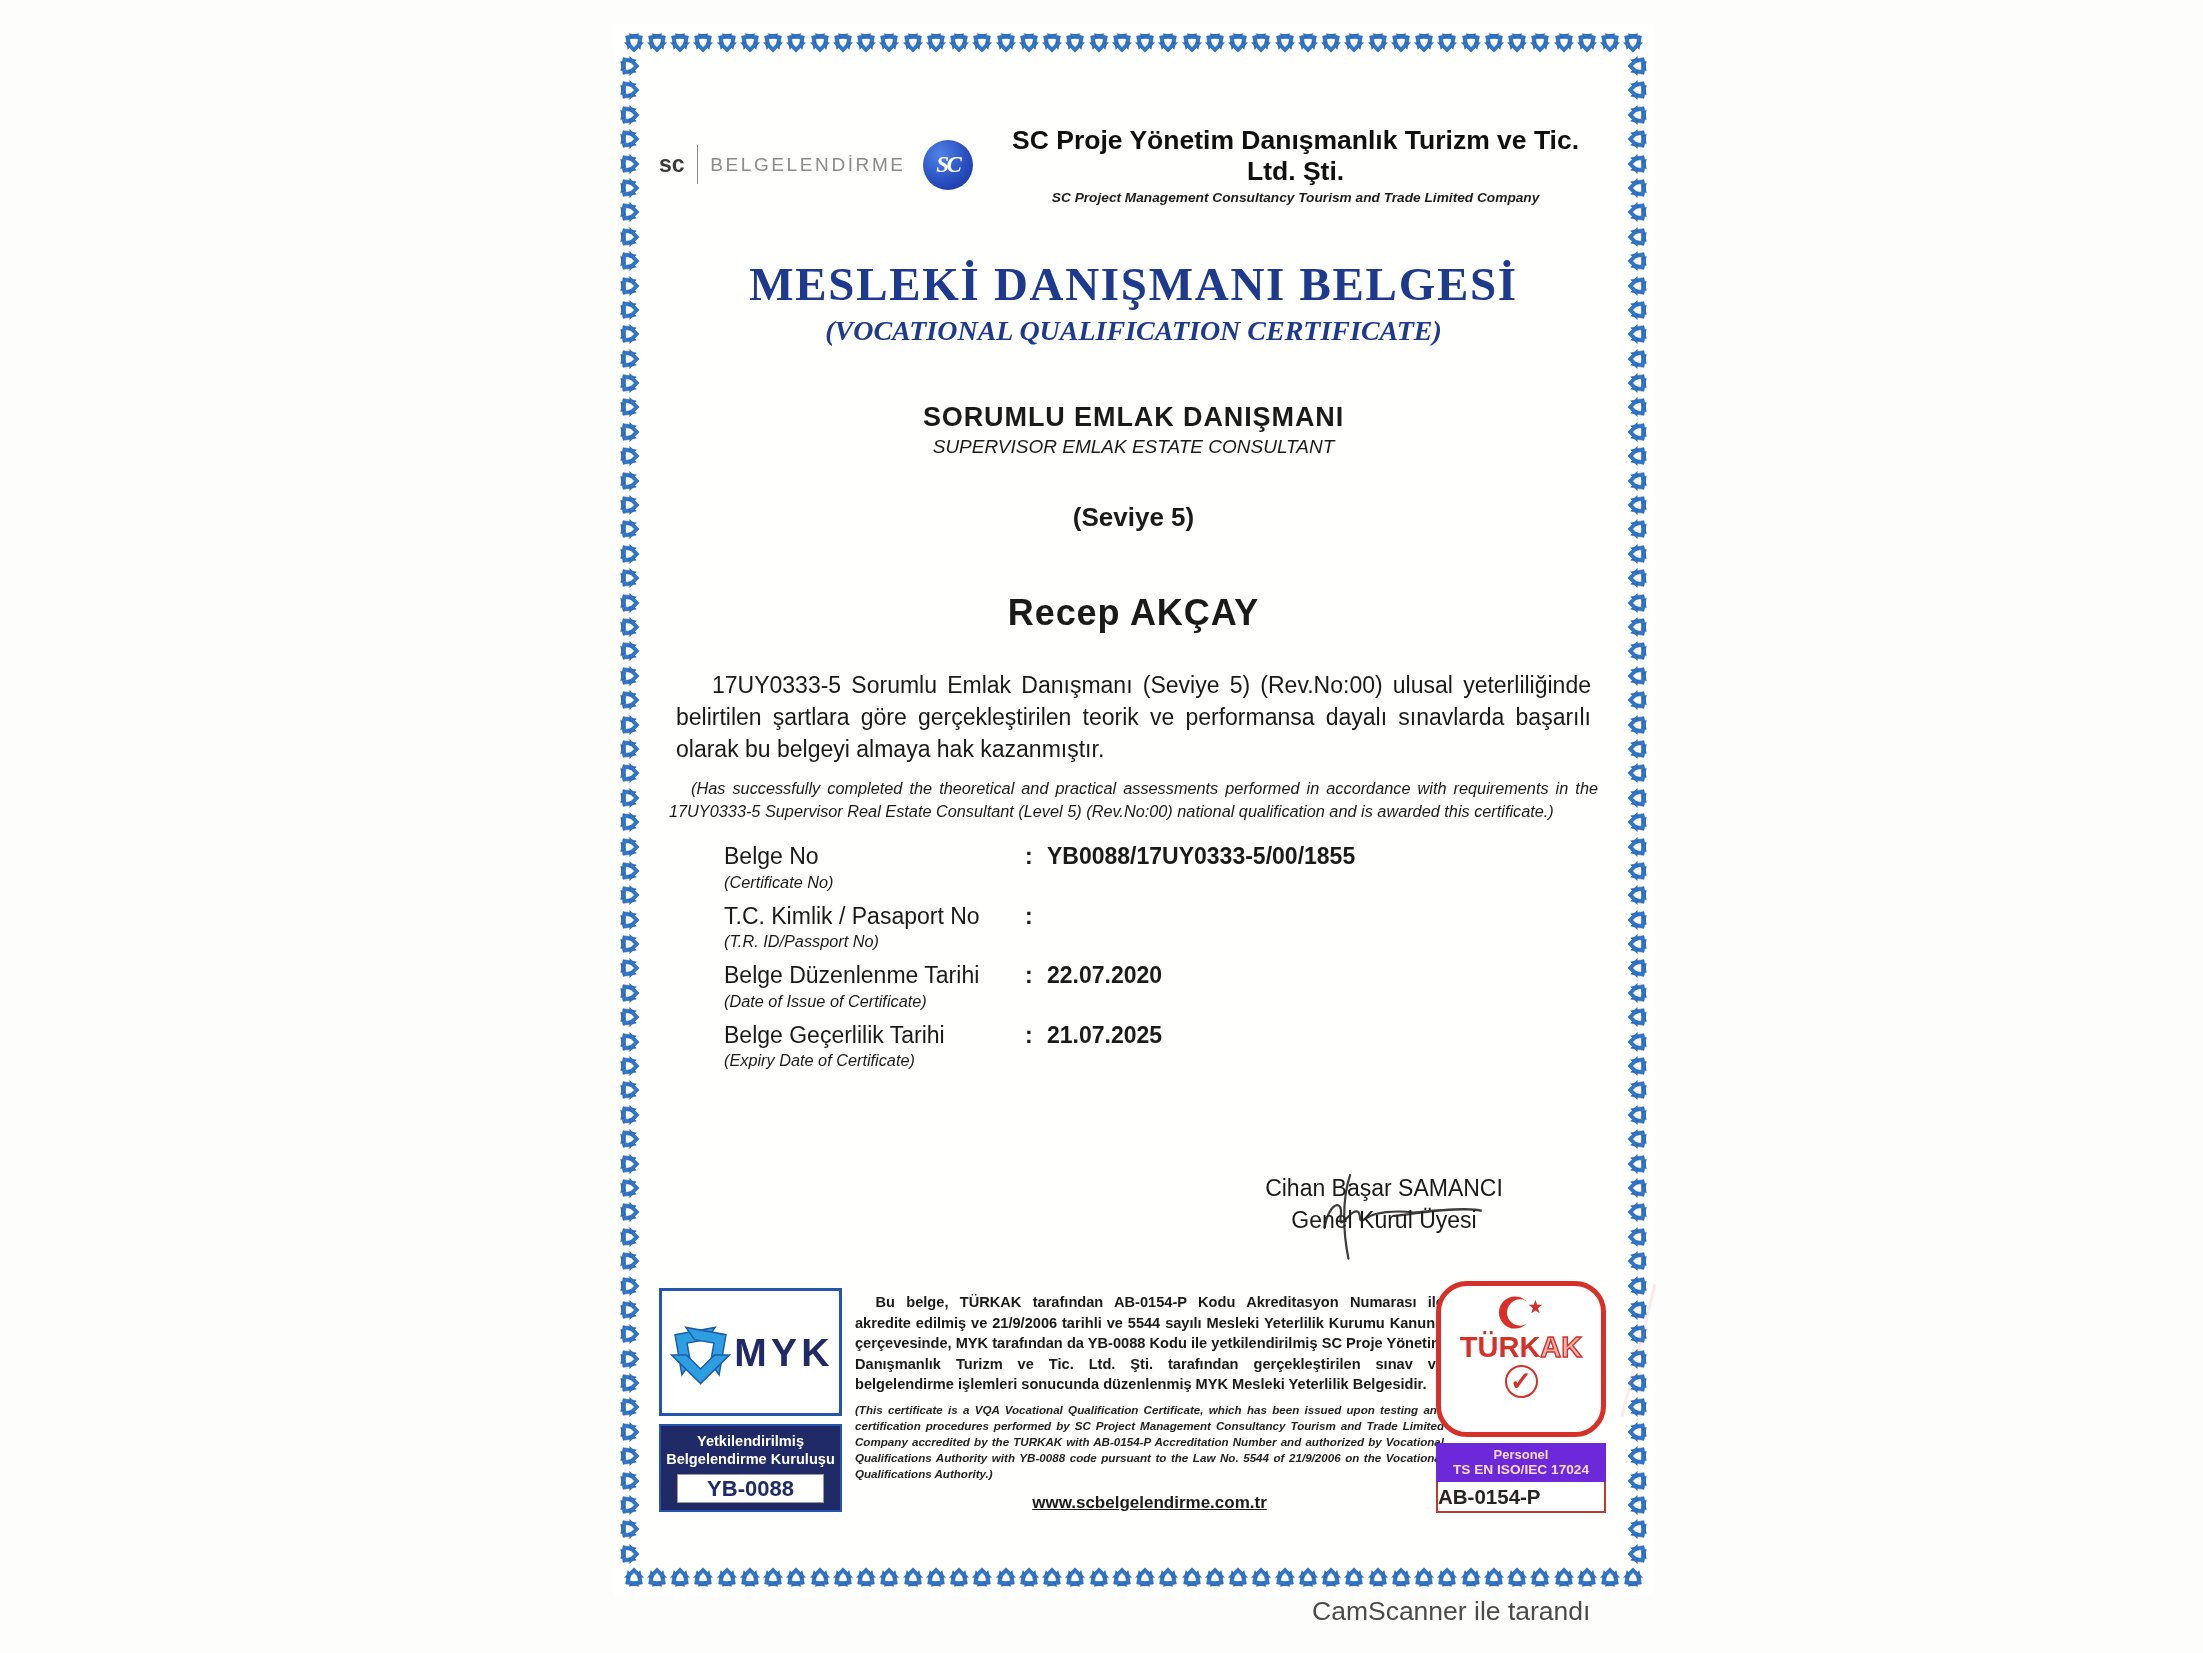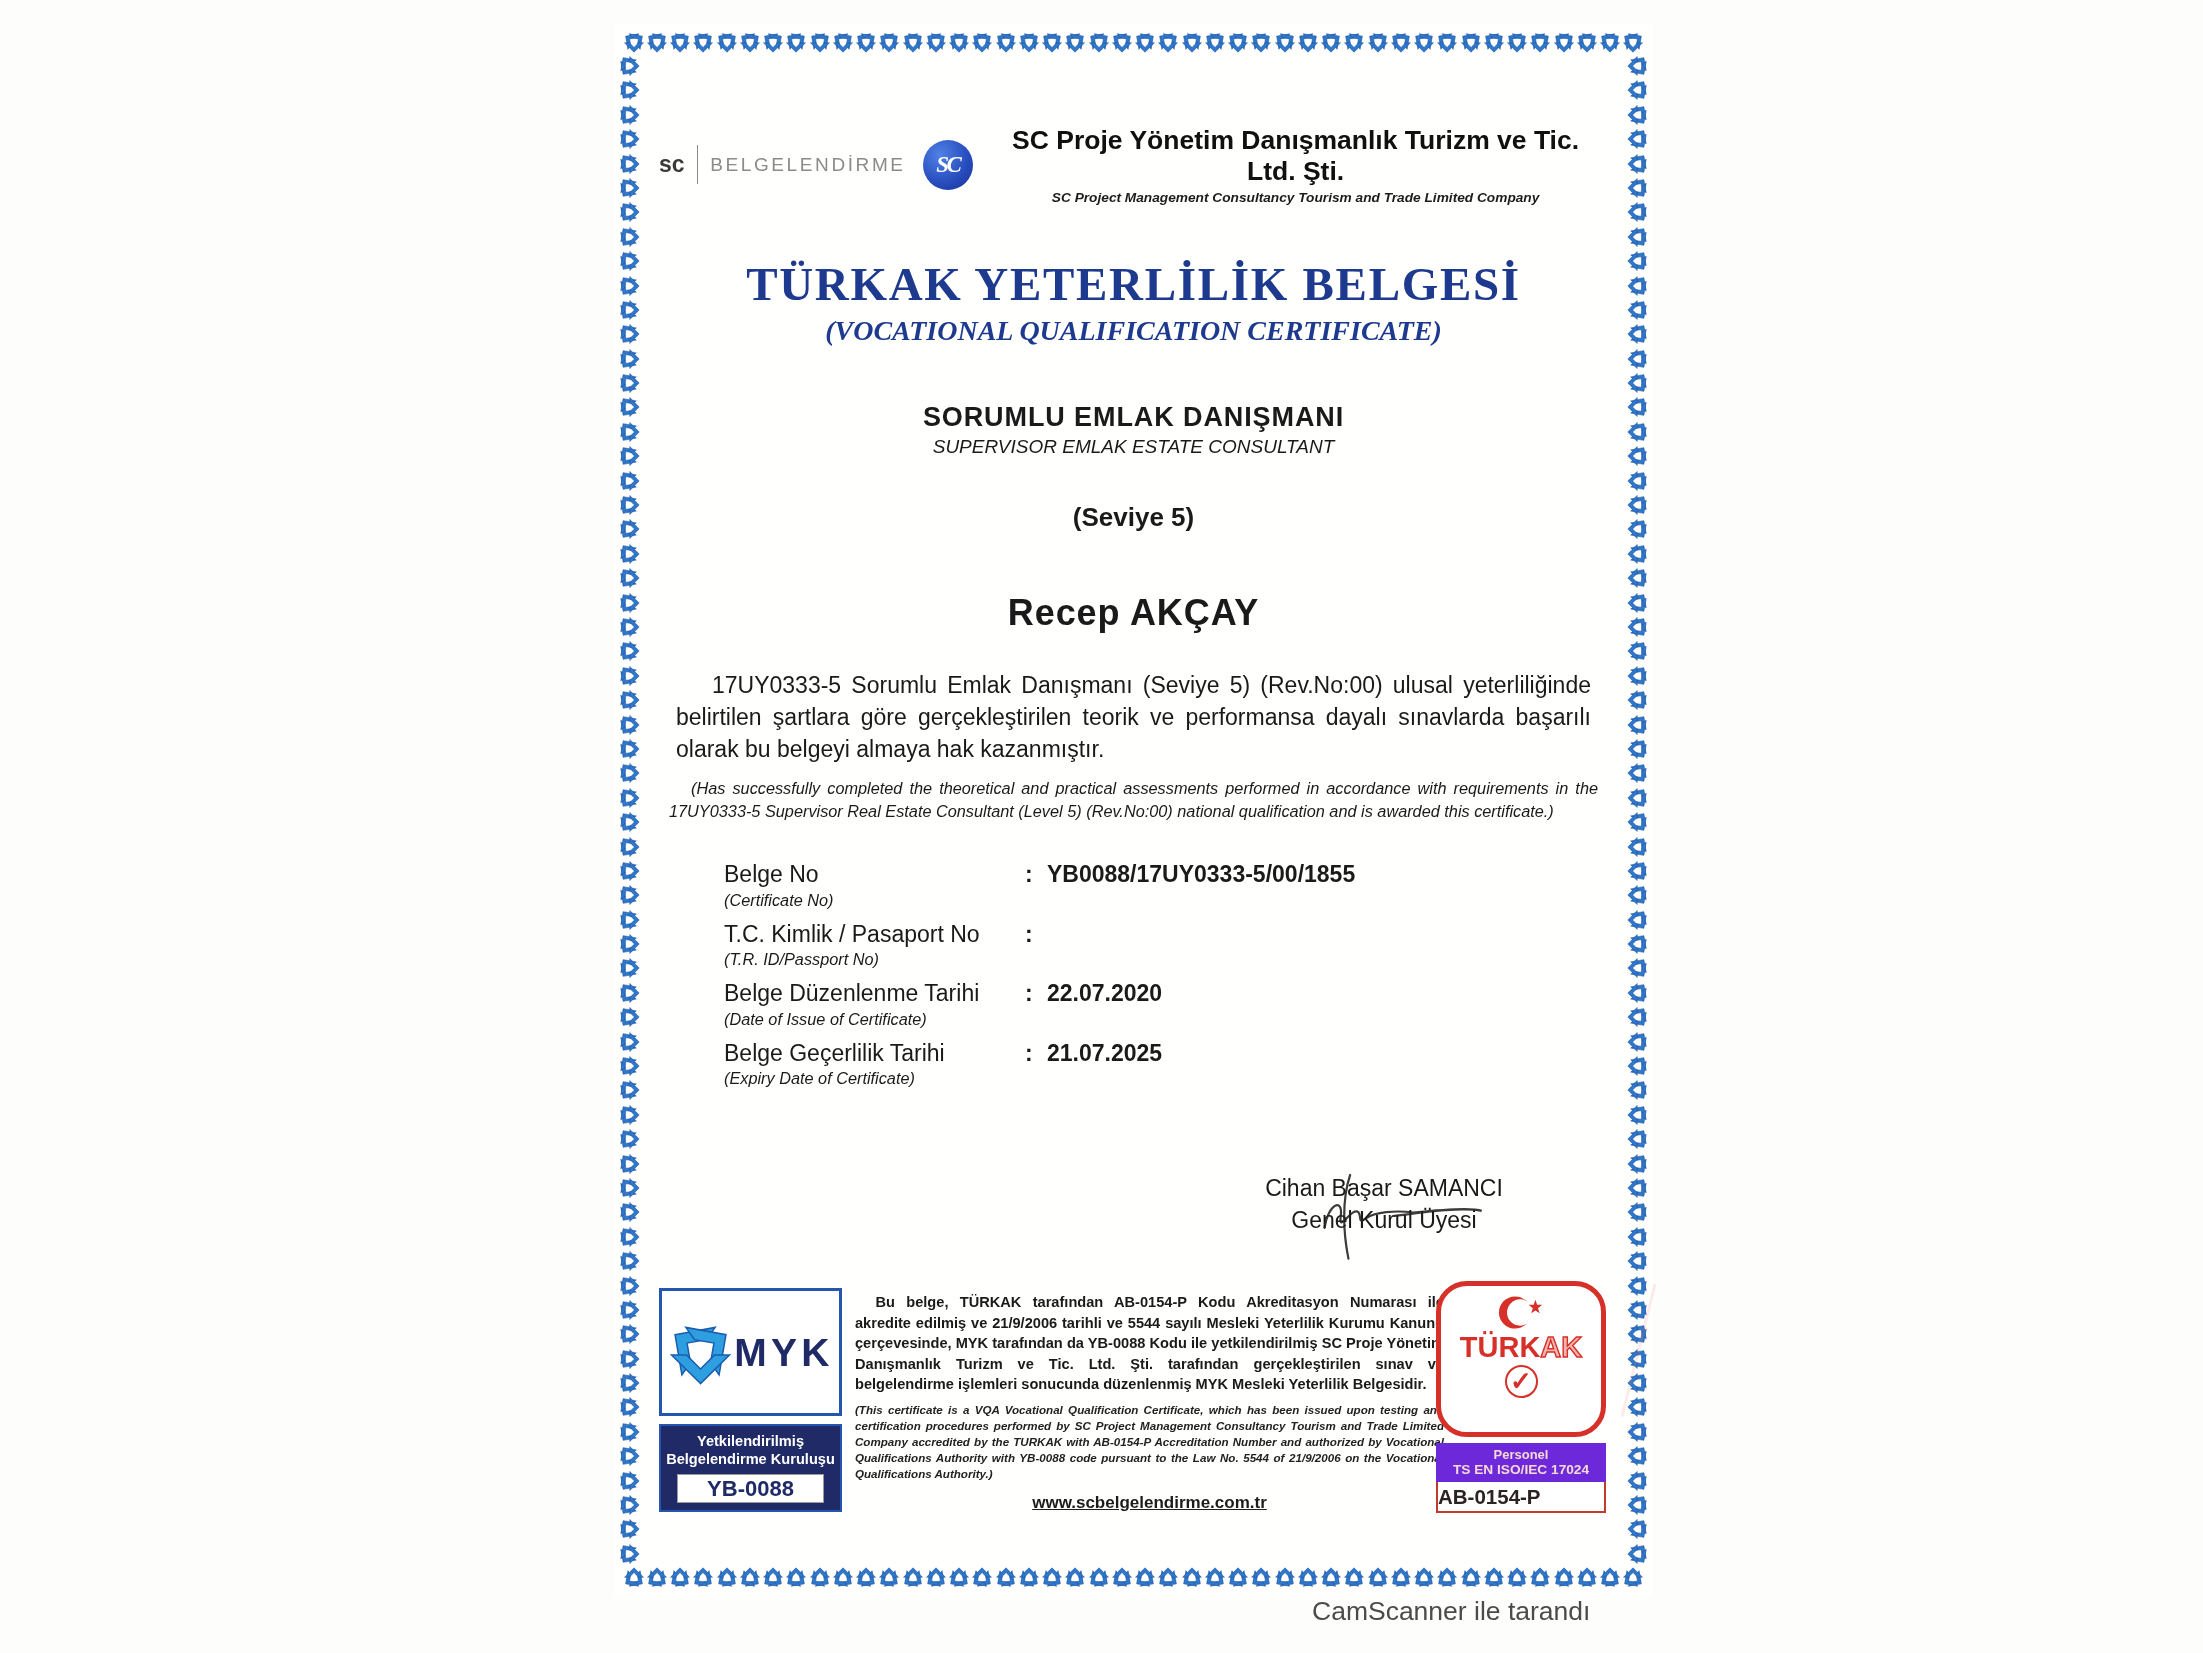--- a/index.html
+++ b/index.html
@@ -44,21 +44,21 @@
   .level-tr { top:478px; font-size:26px; font-weight:bold; }
   .level-en { top:511px; font-size:18px; font-style:italic; }
   .holder   { top:568px; font-size:36px; font-weight:bold; letter-spacing:0.9px; }
 
   .stmt-tr { position:absolute; left:62px; right:62px; top:645px; font-size:23px; line-height:32px;
              text-align:justify; text-indent:36px; }
   .stmt-en { position:absolute; left:55px; right:55px; top:753px; font-size:16.3px; line-height:23px;
              font-style:italic; text-align:justify; text-indent:22px; }
 
   
-  .fields { position:absolute; left:110px; right:57px; top:819px;margin-top:18px; }
+  .fields { position:absolute; left:110px; right:57px; top:819px; }
   .frow { display:grid; grid-template-columns:301px 22px 1fr; margin-bottom:11px; }
   .flabel { font-size:23px; }
   .fsub   { font-size:16.3px; font-style:italic; margin-top:2.6px; }
   .fcolon { font-size:23px; font-weight:bold; }
   .fvalue { font-size:23px; font-weight:bold; }
 
   
   .sig { position:absolute; left:623px; top:1151px; width:294px; text-align:center; }
   .sig-name  { font-size:23px; }
   .sig-title { font-size:23px; margin-top:5.1px; }
@@ -2031,21 +2031,21 @@
         <span class="sc-div"></span>
         <span class="sc-belg">BELGELENDİRME</span>
         <span class="sc-circle">SC</span>
       </div>
       <div class="company">
         <div class="company-tr">SC Proje Yönetim Danışmanlık Turizm ve Tic. Ltd. Şti.</div>
         <div class="company-en">SC Project Management Consultancy Tourism and Trade Limited Company</div>
       </div>
     </div>
 
-    <div class="ctr title-tr">TÜRKAK YETERLİLİK BELGESİ</div>
+    <div class="ctr title-tr">MESLEKİ DANIŞMANI BELGESİ</div>
     <div class="ctr title-en">(VOCATIONAL QUALIFICATION CERTIFICATE)</div>
 
     <div class="ctr qual-tr">SORUMLU EMLAK DANIŞMANI</div>
     <div class="ctr qual-en">SUPERVISOR EMLAK ESTATE CONSULTANT</div>
 
     <div class="ctr level-tr">(Seviye 5)</div>
 
     <div class="ctr holder">Recep AKÇAY</div>
 
     <div class="stmt-tr">17UY0333-5 Sorumlu Emlak Danışmanı (Seviye 5) (Rev.No:00) ulusal yeterliliğinde belirtilen şartlara göre gerçekleştirilen teorik ve performansa dayalı sınavlarda başarılı olarak bu belgeyi almaya hak kazanmıştır.</div>

